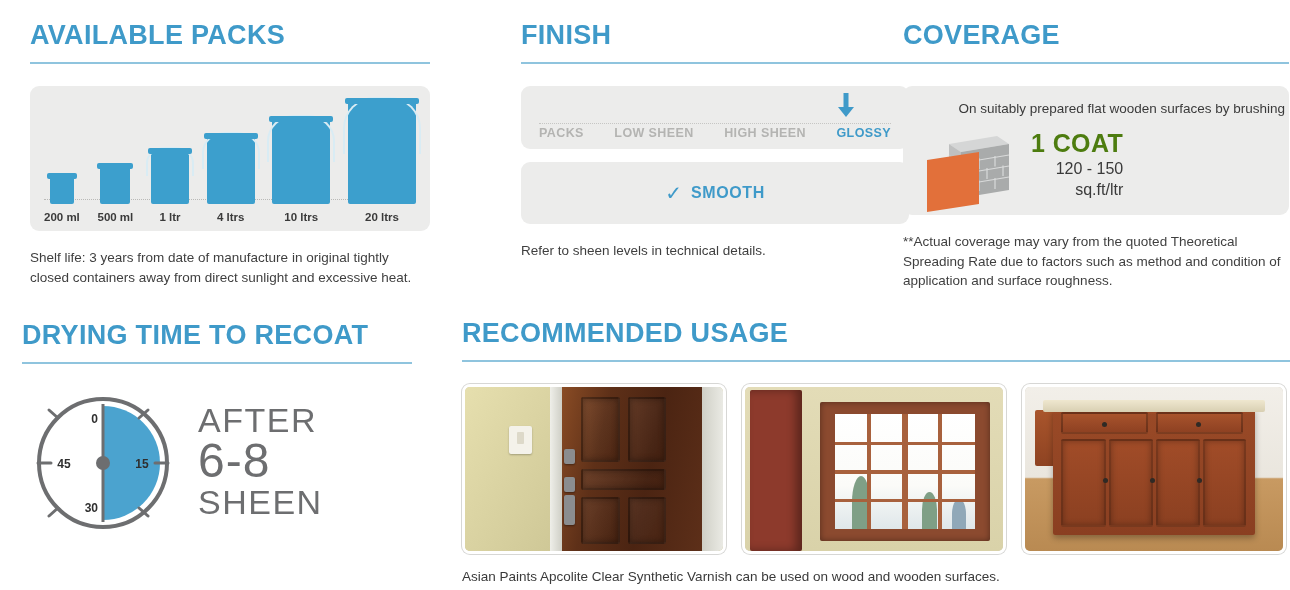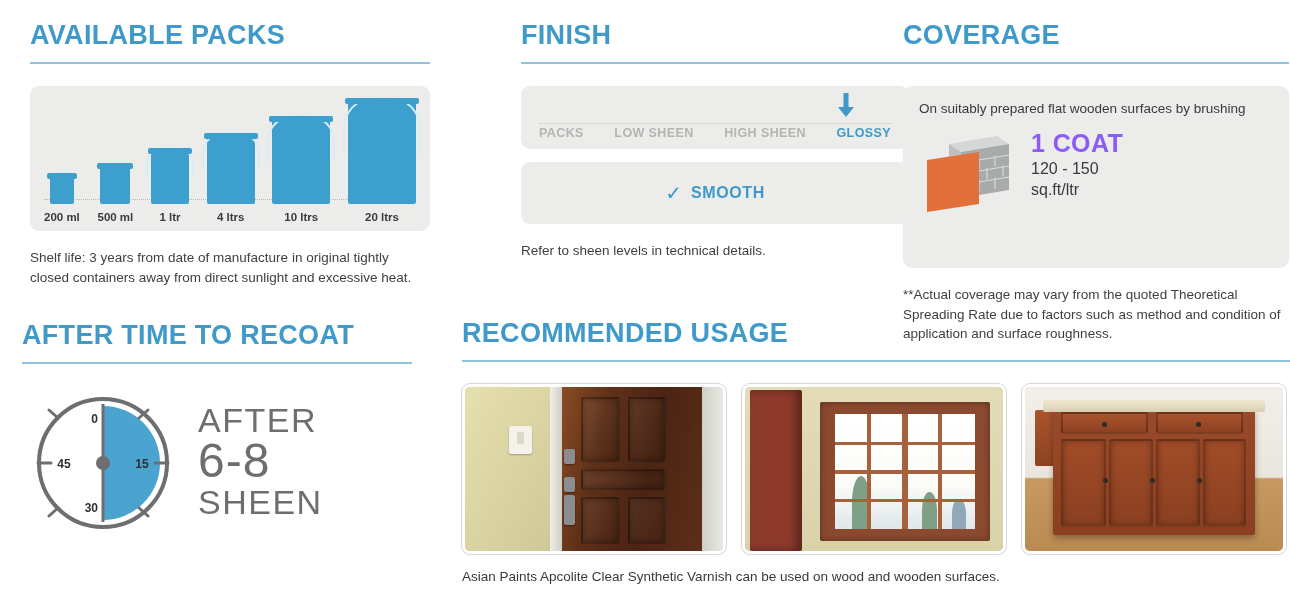--- a/index.html
+++ b/index.html
@@ -139,29 +139,29 @@
   .texture-check { color: #3f9ac9; font-size: 20px; line-height: 1; }
   .texture-label {
     font-size: 16px;
     font-weight: bold;
     letter-spacing: 0.6px;
     color: #3f9ac9;
   }
 
   
   #coverage { left: 903px; top: 22px; width: 386px; }
-  #coverage .panel { height: 182px; padding: 14px 24px 0 16px; }
+  #coverage .panel { height: 129px; padding: 14px 4px 0 16px; text-align: right; }
   .cov-lead { font-size: 13.5px; color: #3a3a3a; line-height: 1.3; }
   .cov-body { display: flex; align-items: flex-start; gap: 16px; margin-top: 10px; }
   .cov-icon { width: 96px; height: 86px; flex: none; }
   .cov-text { padding-top: 2px; }
   .cov-coat {
     font-size: 25px;
     font-weight: bold;
-    color: #8b5cf6;
+    color: #4d7c0f;
     letter-spacing: 0.4px;
     line-height: 1.1;
   }
   .cov-range { font-size: 16px; color: #3a3a3a; margin-top: 3px; }
   .cov-unit { font-size: 16px; color: #3a3a3a; margin-top: 3px; }
 
   
   #drying { left: 22px; top: 322px; width: 390px; }
   .dry-body {
     margin-top: 24px;
@@ -382,21 +382,21 @@
           <div class="cov-coat">1 COAT</div>
           <div class="cov-range">120 - 150</div>
           <div class="cov-unit">sq.ft/ltr</div>
         </div>
       </div>
     </div>
     <div class="note">**Actual coverage may vary from the quoted Theoretical Spreading Rate due to factors such as method and condition of application and surface roughness.</div>
   </div>
 
   <div class="section" id="drying">
-    <div class="sec-title">AFTER TIME TO RECOAT</div>
+    <div class="sec-title">DRYING TIME TO RECOAT</div>
     <div class="sec-rule"></div>
     <div class="dry-body">
       <div class="clock">
         <svg viewBox="0 0 162 150" width="162" height="150" aria-hidden="true">
           <circle cx="81" cy="75" r="64" fill="#ffffff" stroke="#6d6e70" stroke-width="4"></circle>
 
           <path d="M81 75 L81 18 A57 57 0 0 1 81 132 Z" fill="#4ba3cf"></path>
 
           <line x1="81" y1="16" x2="81" y2="134" stroke="#6d6e70" stroke-width="3"></line>
 

